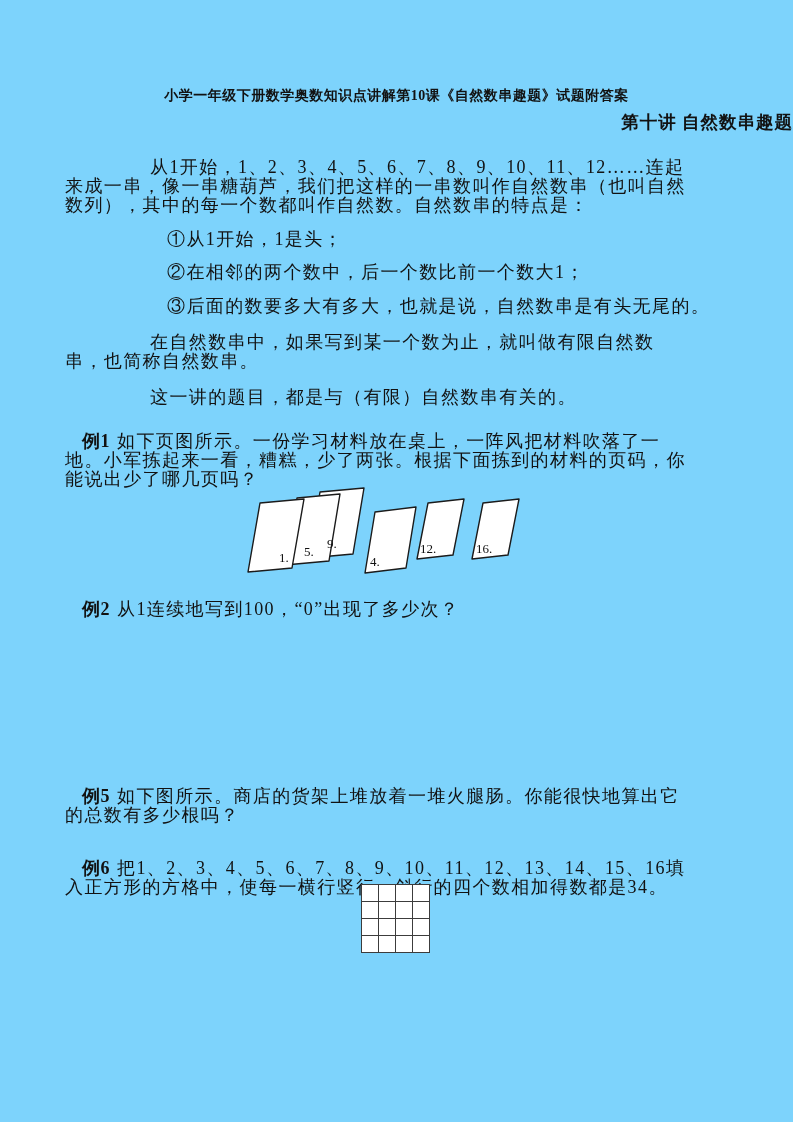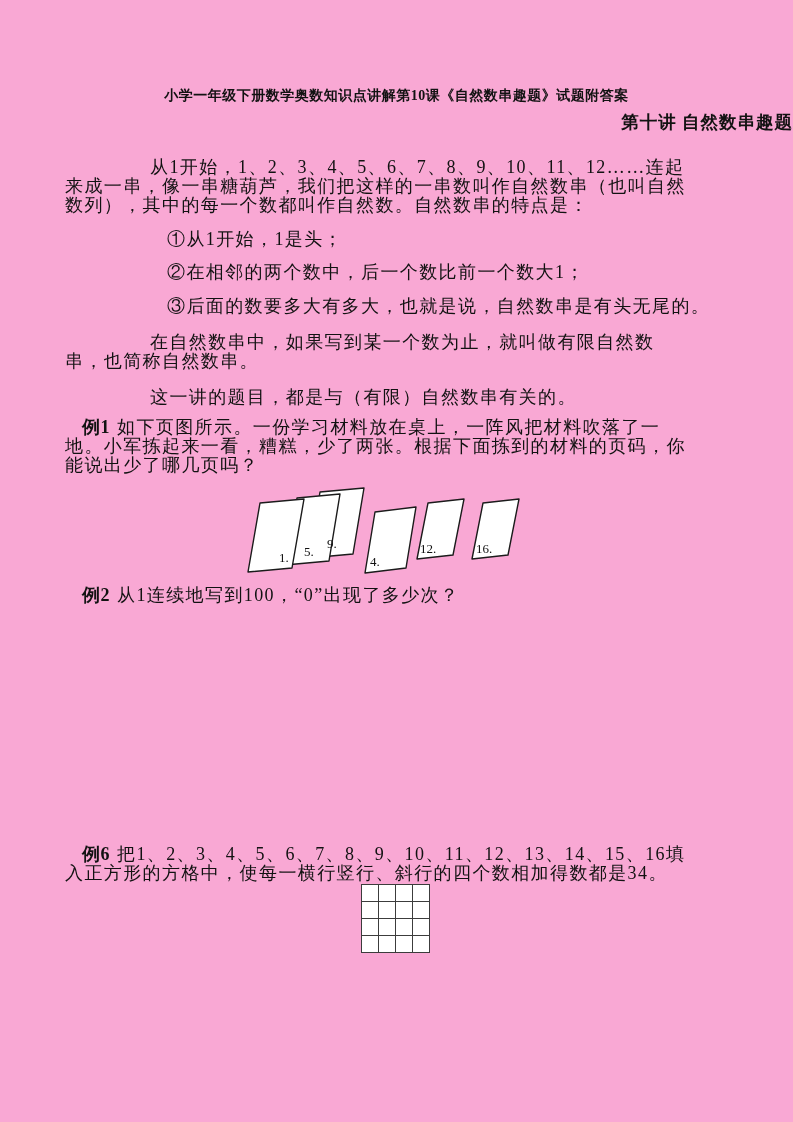--- a/index.html
+++ b/index.html
@@ -1,41 +1,41 @@
 <!DOCTYPE html>
 <html><head>
 <meta charset="utf-8">
 <style>
   html,body{margin:0;padding:0;background:#888;}
   .page{
     position:relative;
     width:793px;height:1122px;
     margin:0 auto;
-    background:#f9a8d4;
+    background:#7dd3fc;
     font-family:"Liberation Serif","DejaVu Serif",serif;
     color:#121212;
     overflow:hidden;
   }
   .doc-title{
     position:absolute;top:88px;left:0;width:793px;
     text-align:center;font-weight:bold;font-size:14px;line-height:16px;
     letter-spacing:0.5px;
   }
   .doc-heading{
     position:absolute;top:111px;left:0;width:793px;
     text-align:right;font-weight:bold;font-size:17.5px;line-height:22px;
     letter-spacing:1px;
   }
   .body-text{
     position:absolute;left:65px;width:628px;
     font-size:18px;line-height:18.8px;letter-spacing:1.4px;
   }
   .indent-big{text-indent:85px;}
   .feature{padding-left:102px;}
-  .ex{text-indent:17px;}
+  .ex{text-indent:17px;margin-top:14px;}
   .ex b{margin-right:7px;letter-spacing:0.5px;}
   .p-intro{top:158px;}
   .f1{top:230px;}
   .f2{top:263px;}
   .f3{top:297px;}
   .p-finite{top:333px;}
   .p-lead{top:388px;}
   .ex1{top:418px;}
   .ex2{top:586px;}
   .ex3{top:625px;}
@@ -95,20 +95,23 @@
     <text x="180" y="69">12.</text>
     <text x="236" y="69">16.</text>
   </svg>
 
   <div class="body-text ex ex2">
     <b>例2</b><span>从1连续地写到100，“0”出现了多少次？</span>
   </div>
 
 
 
+  <div class="body-text ex ex5">
+    <b>例5</b><span>如下图所示。商店的货架上堆放着一堆火腿肠。你能很快地算出它的总数有多少根吗？</span>
+  </div>
 
   <div class="body-text ex ex6">
     <b>例6</b><span>把1、2、3、4、5、6、7、8、9、10、11、12、13、14、15、16填入正方形的方格中，使每一横行竖行、斜行的四个数相加得数都是34。</span>
   </div>
 
   <table class="magic-grid">
     <tbody>
       <tr>
         <td></td>
           <td></td>

